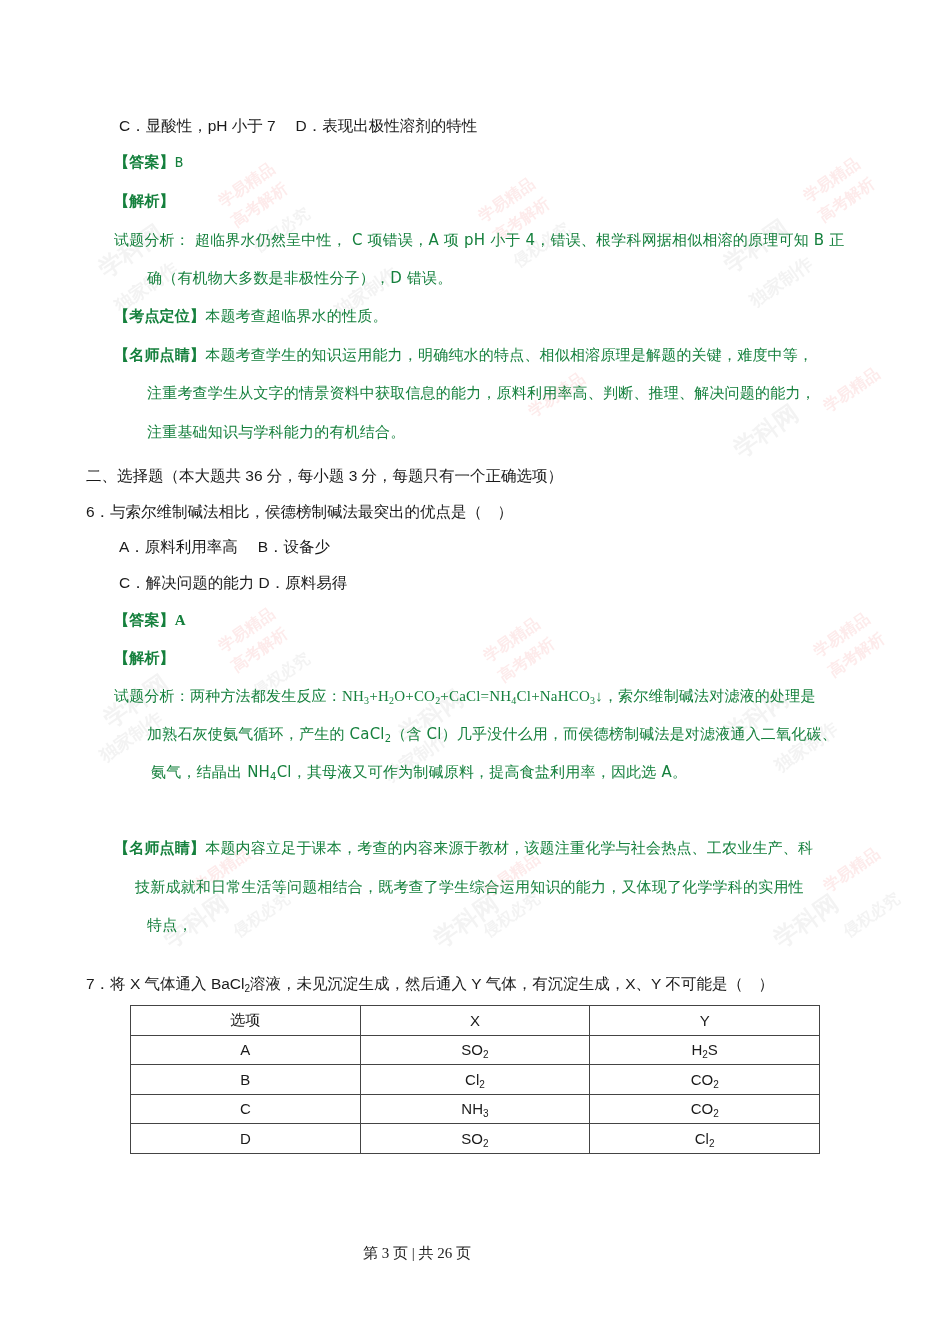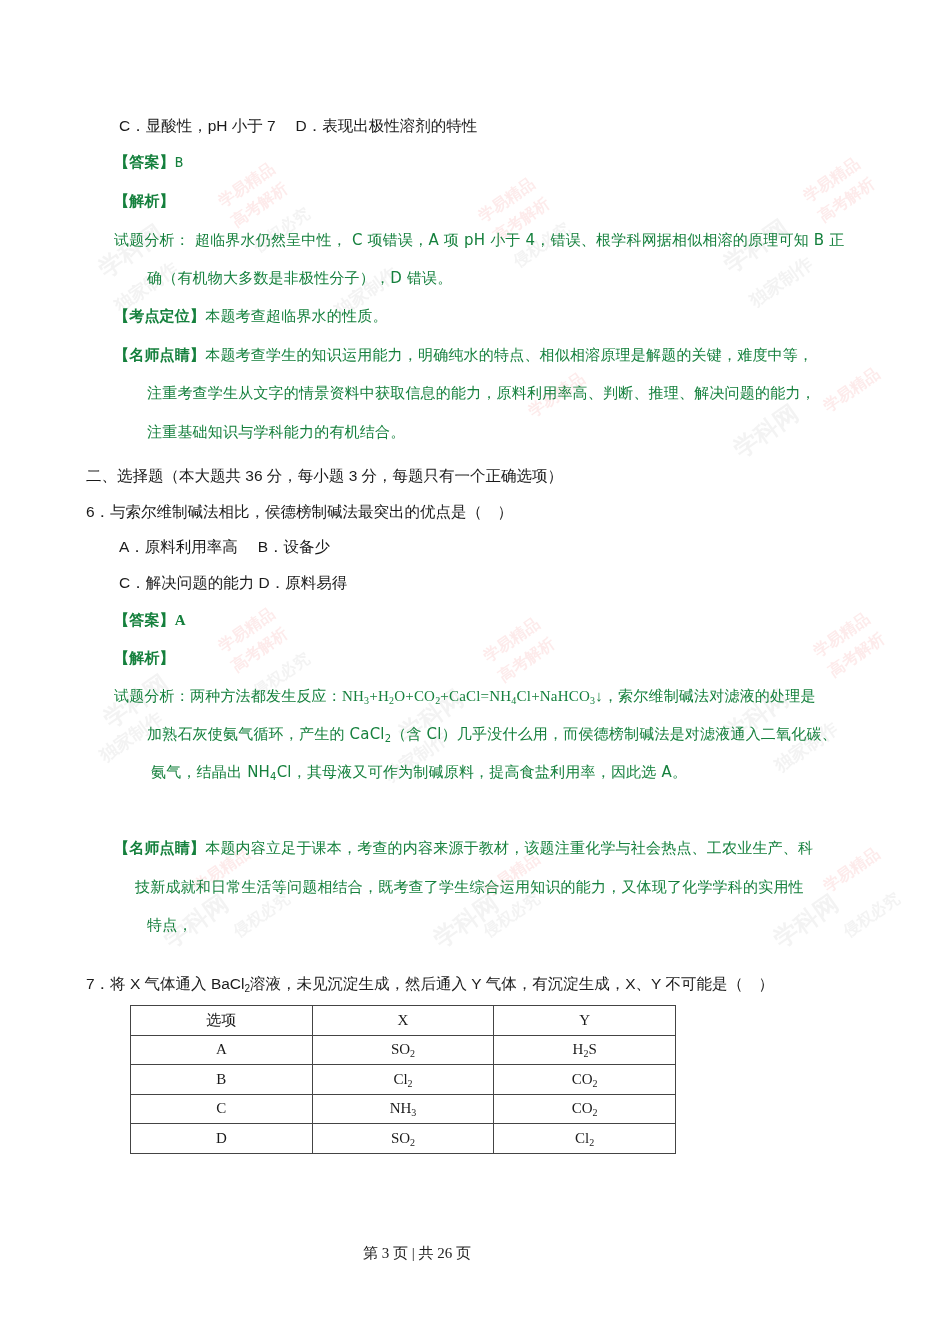--- a/index.html
+++ b/index.html
@@ -7,22 +7,22 @@
          font-family: "DejaVu Serif", "Liberation Serif", serif; color: #1a1a1a; }
   .page { position: absolute; left: 0; top: 0; width: 950px; height: 1344px; }
   .line { position: absolute; white-space: nowrap; font-size: 15px; line-height: 20px; }
   .red { color: #15803d; font-family: "DejaVu Sans", "Liberation Sans", sans-serif; font-size: 15px; letter-spacing: 0.2px; margin-left: 28px; }
   .black { color: #1a1a1a; font-family: Liberation Sans, sans-serif; font-size: 15.5px; }
   .bracket { font-weight: bold; }
   sub { font-size: 10px; vertical-align: -3px; line-height: 0; }
   .wm { position: absolute; color: rgba(232, 60, 60, 0.10); font-family: "DejaVu Sans", sans-serif;
         font-weight: bold; transform: rotate(-35deg); white-space: nowrap; pointer-events: none; user-select: none; }
   .wm.gray { color: rgba(120,120,120,0.09); }
-  table.opts { position: absolute; left: 130px; top: 1005px; width: 546px; border-collapse: collapse;
-               font-family: Liberation Serif, serif; font-size: 15px; color: #1a1a1a; }
+  table.opts { position: absolute; left: 130px; top: 1005px; width: 690px; border-collapse: collapse;
+               font-family: Liberation Sans, sans-serif; font-size: 15px; color: #1a1a1a; }
   table.opts td { border: 1px solid #444; height: 28.5px; text-align: center; padding: 0; width: 33.33%; }
   .footer { position: absolute; top: 1244px; left: 0; width: 834px; text-align: center;
             font-family: "Liberation Serif", "DejaVu Serif", serif; font-size: 15px; color: #222; }
 </style>
 </head>
 <body>
 
 <div class="page">
 
   <div>

